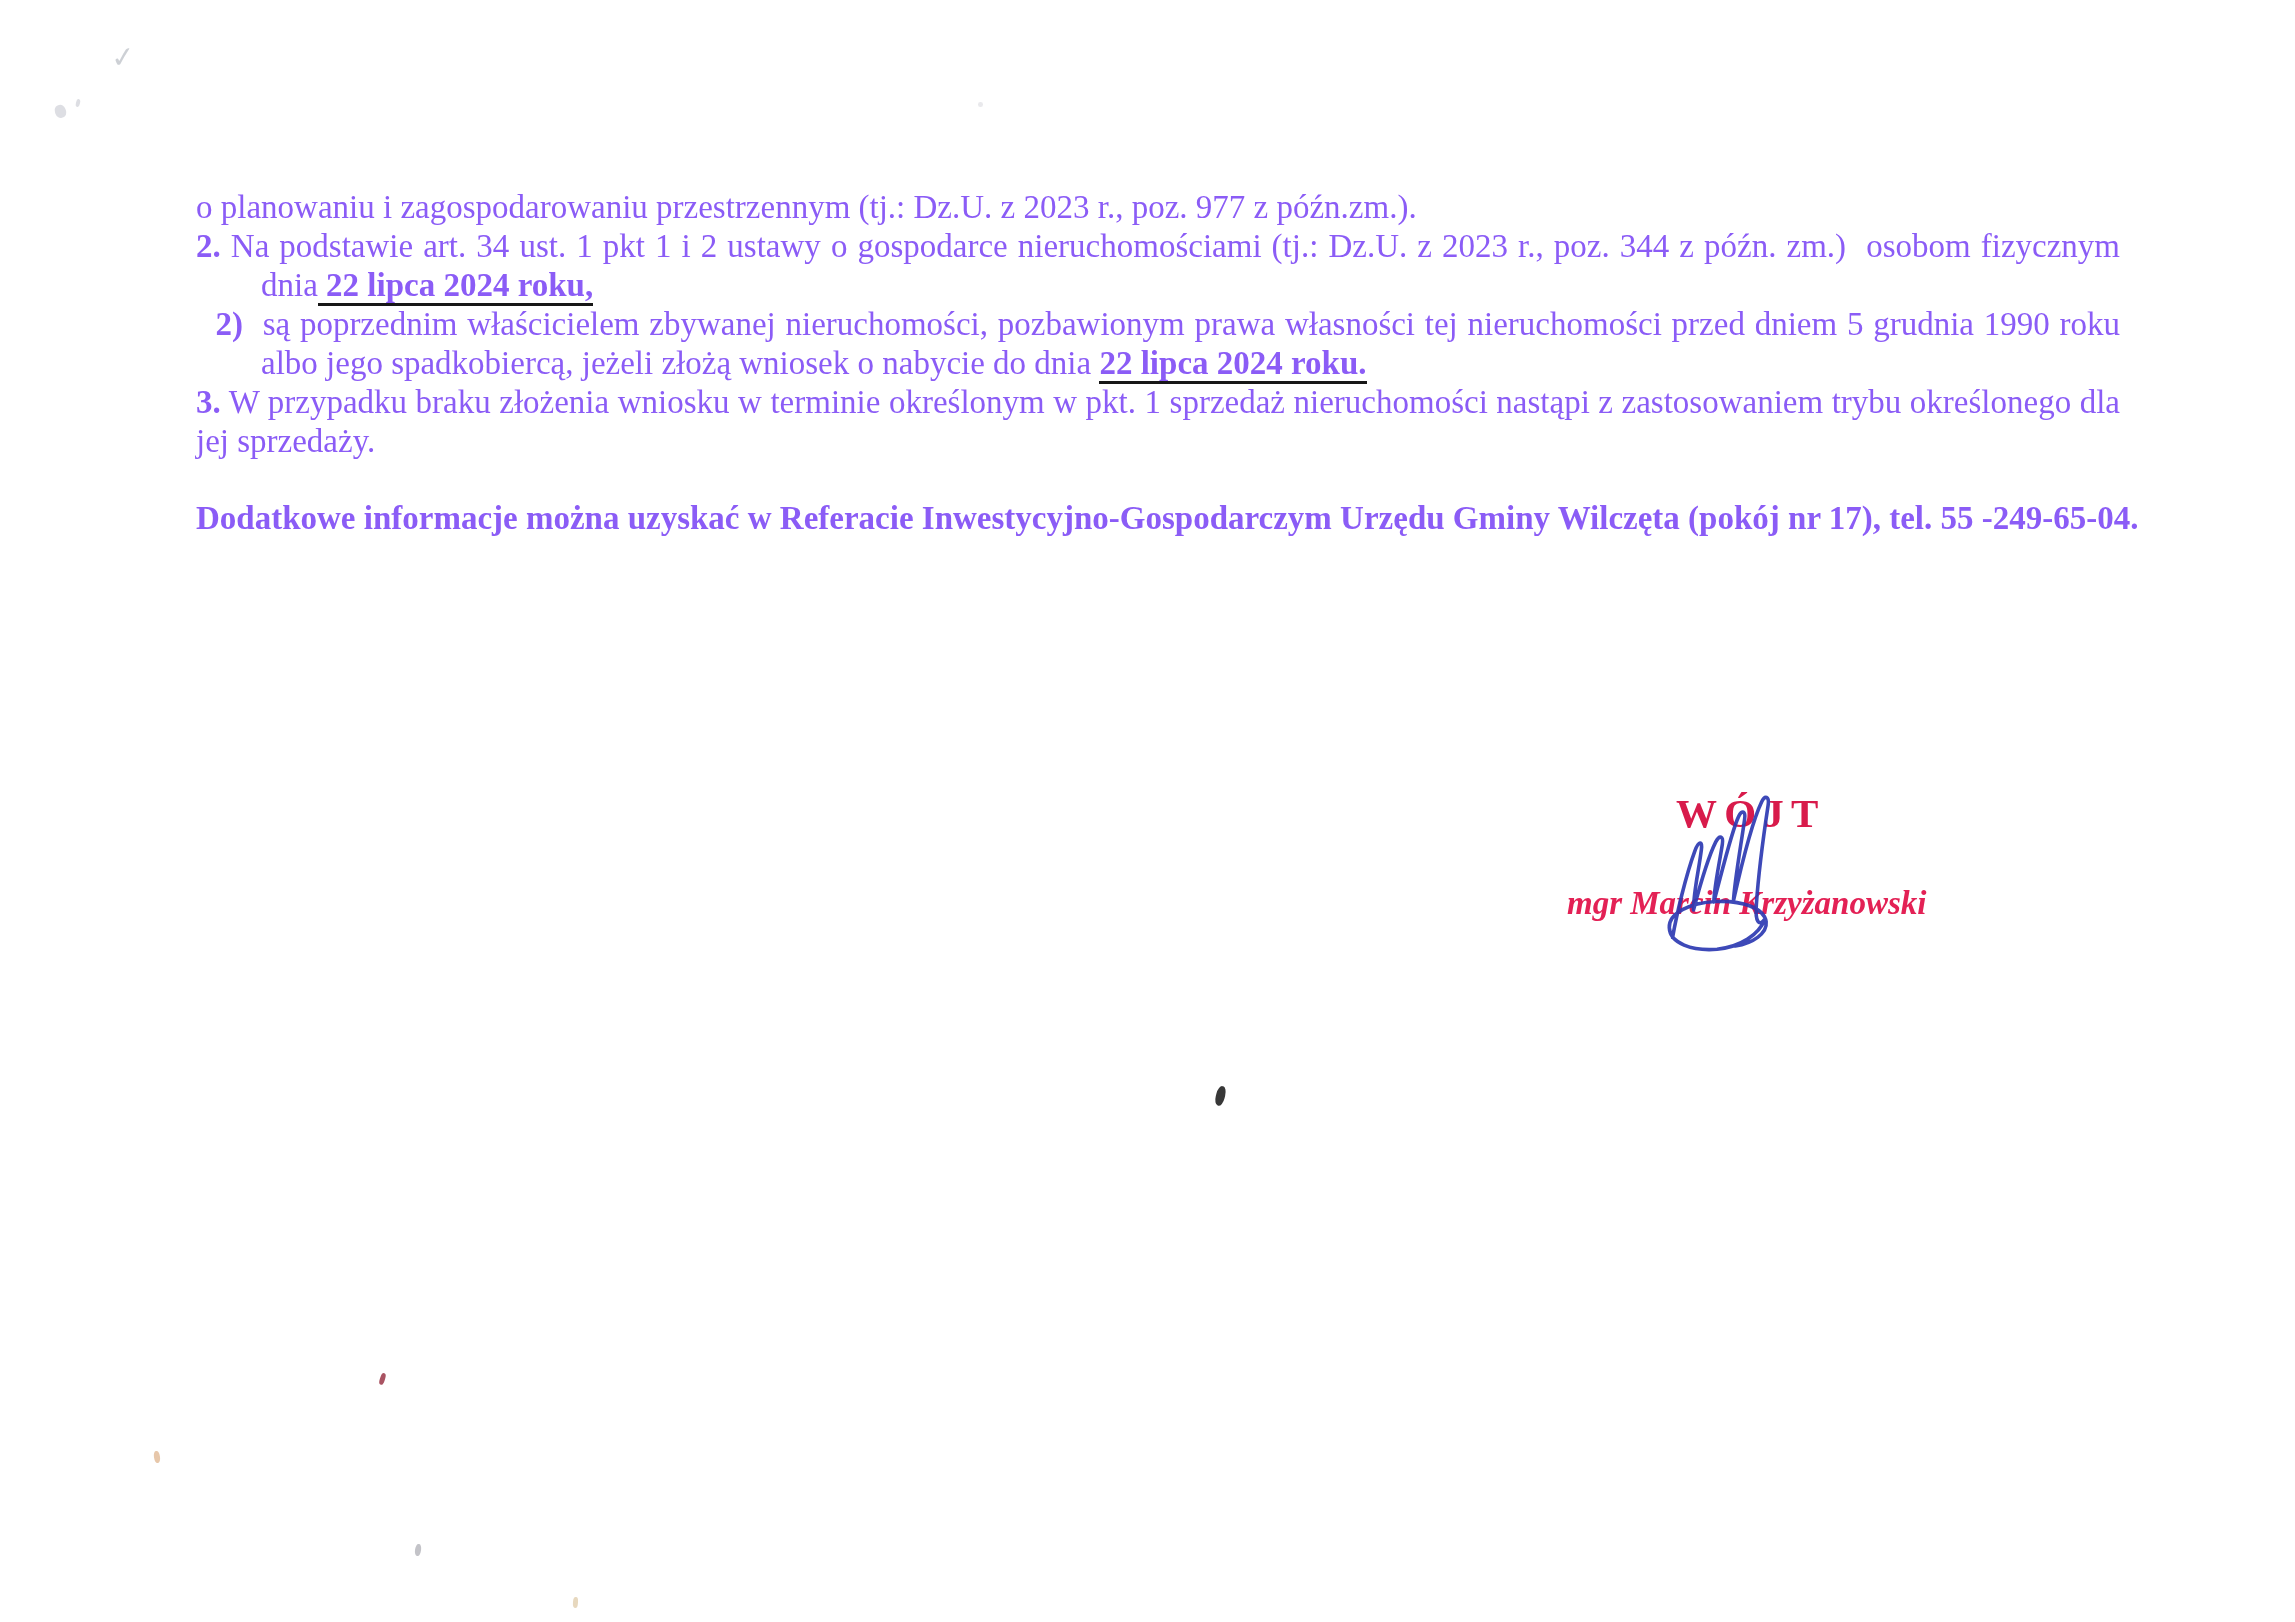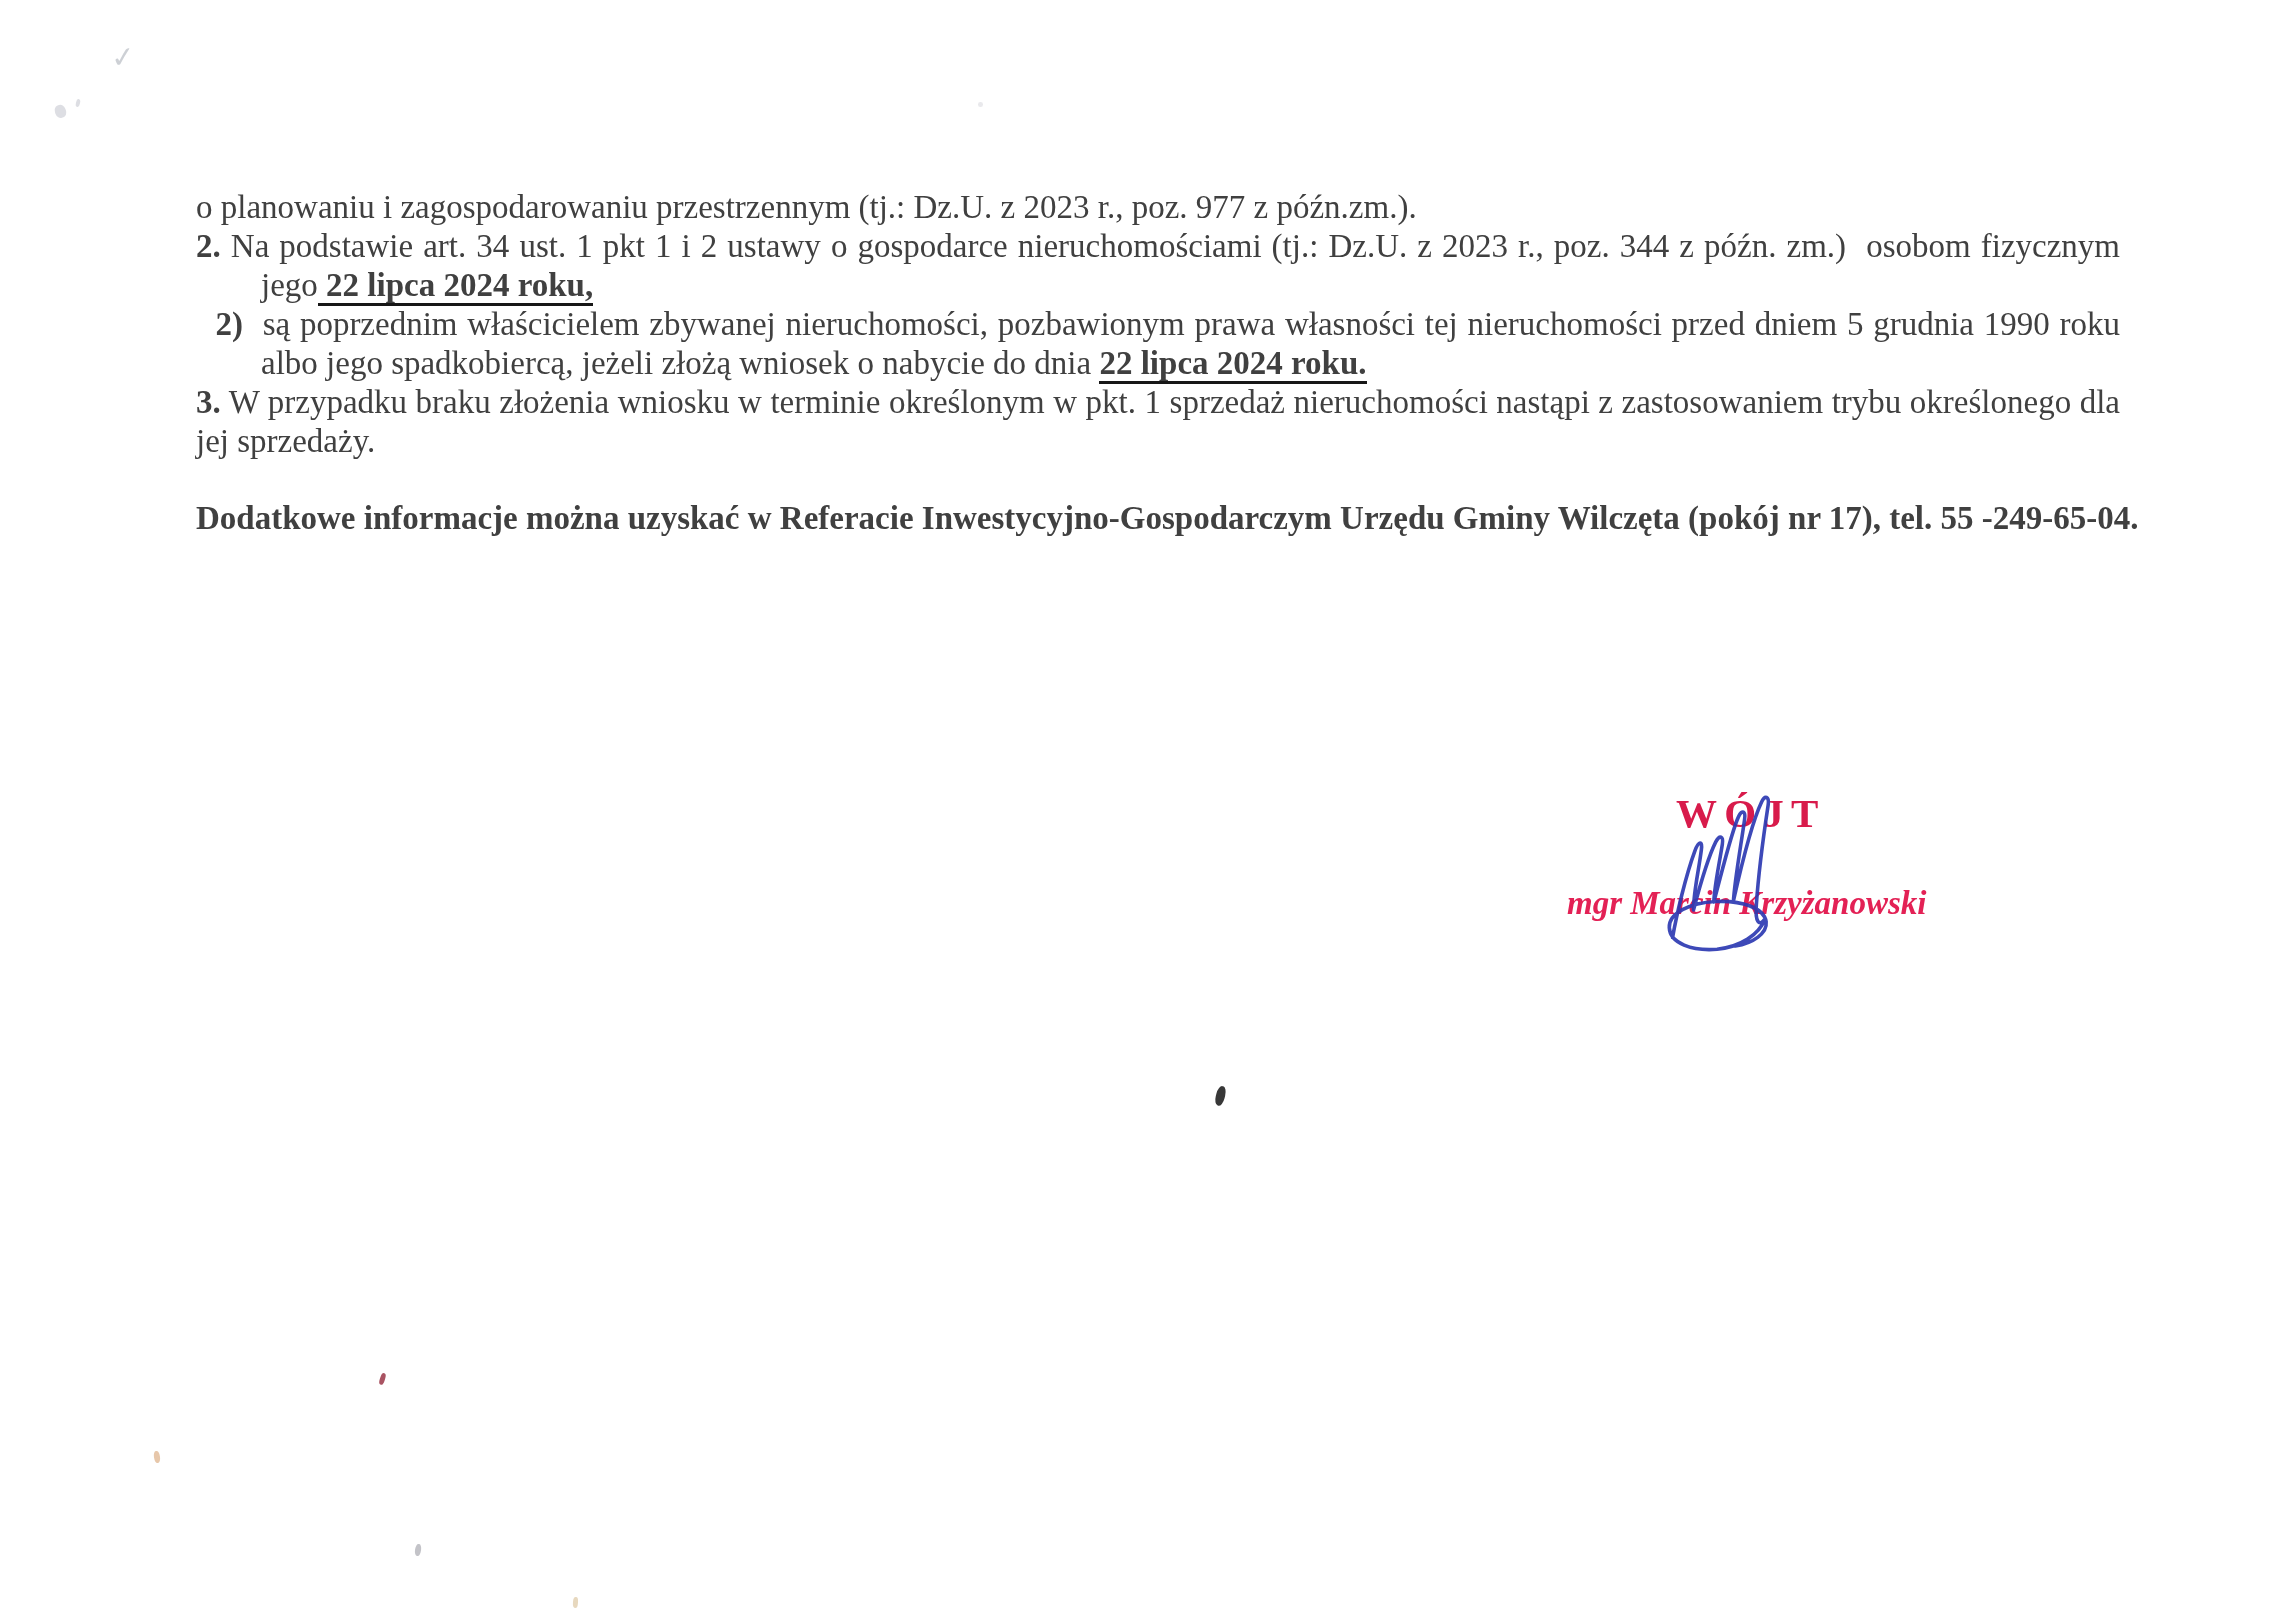--- a/index.html
+++ b/index.html
@@ -70,24 +70,24 @@
     position: absolute;
     font-family: "DejaVu Sans", sans-serif;
     line-height: 1;
   }
 </style>
 </head>
 <body>
 
 <div class="page" style="background: rgb(255, 255, 255);">
 
-  <div class="textblock" id="textblock" style="color: #404040;">
+  <div class="textblock" id="textblock" style="color: #8b5cf6;">
       <div class="line nline"><span>o planowaniu i zagospodarowaniu przestrzennym (tj.: Dz.U. z 2023 r., poz. 977 z późn.zm.).</span></div>
       <div class="line jline"><span class="b">2.</span><span> Na podstawie art. 34 ust. 1 pkt 1 i 2 ustawy o gospodarce nieruchomościami (tj.: Dz.U. z 2023 r., poz. 344 z późn. zm.)&nbsp; osobom fizycznym</span></div>
-      <div class="line nline cont"><span>jego</span><span class="b u">&nbsp;22 lipca 2024 roku,</span></div>
+      <div class="line nline cont"><span>dnia</span><span class="b u">&nbsp;22 lipca 2024 roku,</span></div>
       <div class="line jline list"><span class="b">2)</span><span>&nbsp; są poprzednim właścicielem zbywanej nieruchomości, pozbawionym prawa własności tej nieruchomości przed dniem 5 grudnia 1990 roku</span></div>
       <div class="line nline cont"><span>albo jego spadkobiercą, jeżeli złożą wniosek o nabycie do dnia </span><span class="b u">22 lipca 2024 roku.</span></div>
       <div class="line jline"><span class="b">3.</span><span> W przypadku braku złożenia wniosku w terminie określonym w pkt. 1 sprzedaż nieruchomości nastąpi z zastosowaniem trybu określonego dla</span></div>
       <div class="line nline"><span>jej sprzedaży.</span></div>
       <div class="line nline spaced"><span>Dodatkowe informacje można uzyskać w Referacie Inwestycyjno-Gospodarczym Urzędu Gminy Wilczęta (pokój nr 17), tel. 55 -249-65-04.</span></div>
     </div>
 
   <div class="stamp-title" style="color: rgb(216, 27, 75);">WÓJT</div>
 
   <div class="stamp-name" style="color: rgb(227, 33, 85);">mgr Marcin Krzyżanowski</div>

